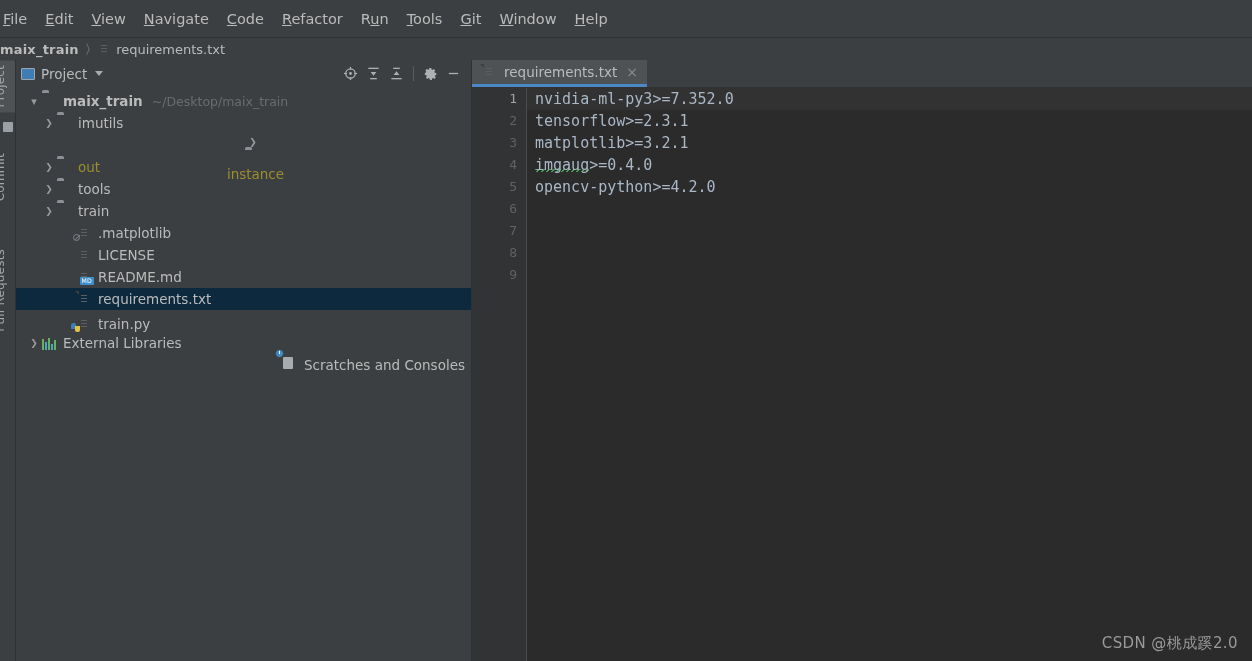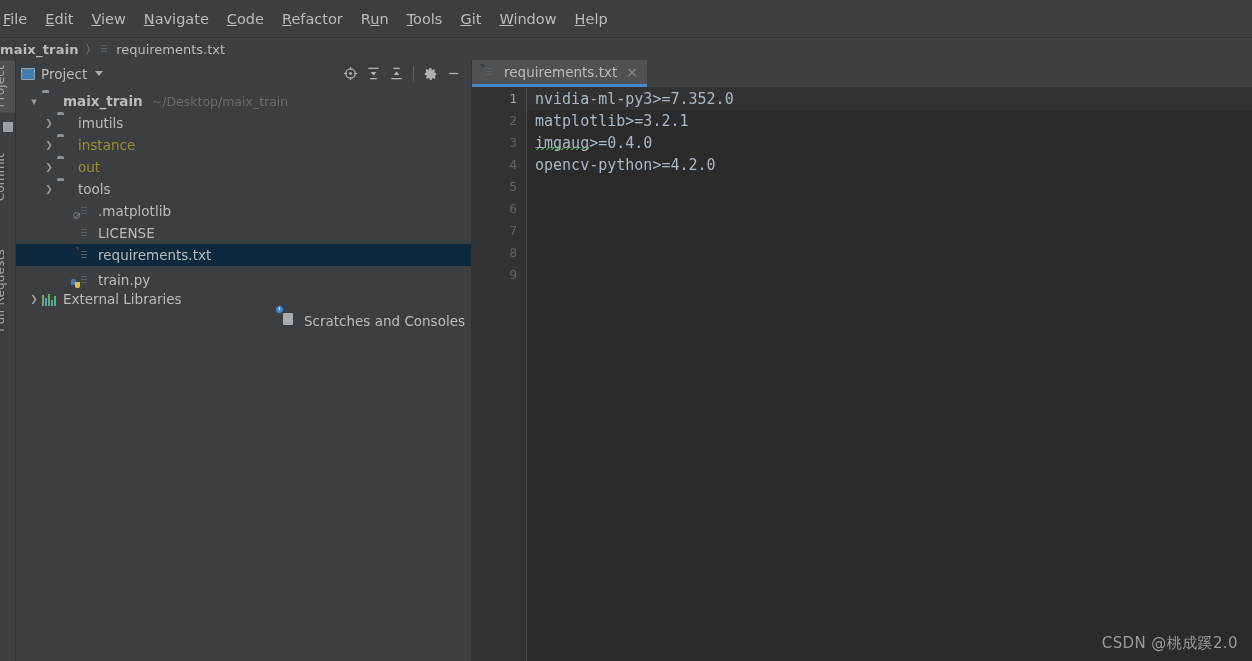--- a/index.html
+++ b/index.html
@@ -371,44 +371,54 @@
           <span class="arrow open"></span>
           <span class="ico"><span class="folder"></span></span>
           <span class="lbl bold">maix_train</span>
           <span class="sub">~/Desktop/maix_train</span>
         </div>
         <div class="row" style="padding-left: 25px;">
           <span class="arrow closed"></span>
           <span class="ico"><span class="folder"></span></span>
           <span class="lbl">imutils</span>
         </div>
-        <div class="row" style="padding-left: 25px;">
+        <div class="row" style="padding-left: 25px; flex-direction: column;">
           <span class="arrow closed"></span>
           <span class="ico"><span class="folder"></span></span>
           <span class="lbl excluded">instance</span>
         </div>
         <div class="row" style="padding-left: 25px;">
           <span class="arrow closed"></span>
           <span class="ico"><span class="folder"></span></span>
           <span class="lbl excluded">out</span>
         </div>
         <div class="row" style="padding-left: 25px;">
           <span class="arrow closed"></span>
           <span class="ico"><span class="folder"></span></span>
           <span class="lbl">tools</span>
         </div>
+        <div class="row" style="padding-left: 25px;">
+          <span class="arrow closed"></span>
+          <span class="ico"><span class="folder"><span class="dot"></span></span></span>
+          <span class="lbl">train</span>
+        </div>
         <div class="row" style="padding-left: 45px;">
           <span class="arrow none"></span>
           <span class="ico"><span class="doc"><span class="lines"></span><span class="gitmark"></span></span></span>
           <span class="lbl">.matplotlib</span>
         </div>
         <div class="row" style="padding-left: 45px;">
           <span class="arrow none"></span>
           <span class="ico"><span class="doc"><span class="lines"></span></span></span>
           <span class="lbl">LICENSE</span>
+        </div>
+        <div class="row" style="padding-left: 45px;">
+          <span class="arrow none"></span>
+          <span class="ico"><span class="doc"><span class="lines"></span><span class="badge-md">MD</span></span></span>
+          <span class="lbl">README.md</span>
         </div>
         <div class="row selected" style="padding-left: 45px;">
           <span class="arrow none"></span>
           <span class="ico"><span class="doc"><span class="lines"></span></span></span>
           <span class="lbl">requirements.txt</span>
         </div>
         <div class="row" style="padding-left: 45px; align-items: flex-end;">
           <span class="arrow none"></span>
           <span class="ico"><span class="doc"><span class="lines"></span><span class="pymark">
                 <span class="pb"></span>
@@ -454,20 +464,21 @@
           <div class="ln">3</div>
           <div class="ln">4</div>
           <div class="ln">5</div>
           <div class="ln">6</div>
           <div class="ln">7</div>
           <div class="ln">8</div>
           <div class="ln">9</div>
         </div>
       <div id="code">
           <div class="cline cur">nvidia-ml-py3&gt;=7.352.0</div>
+          <div class="cline">tensorflow&gt;=2.3.1</div>
           <div class="cline">matplotlib&gt;=3.2.1</div>
           <div class="cline"><span class="sq">imgaug</span><span>&gt;=0.4.0</span></div>
           <div class="cline">opencv-python&gt;=4.2.0</div>
           <div class="cline"></div>
           <div class="cline"></div>
         </div>
       <div id="watermark">CSDN @桃成蹊2.0</div>
     </div>
   </div>
 </div>

